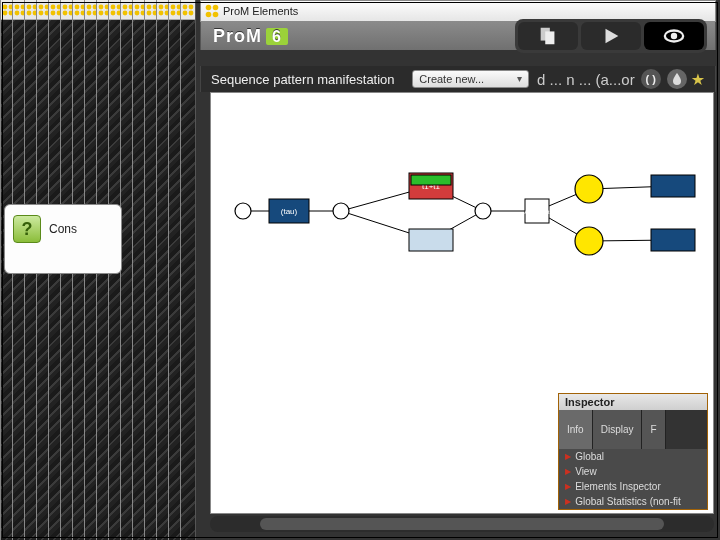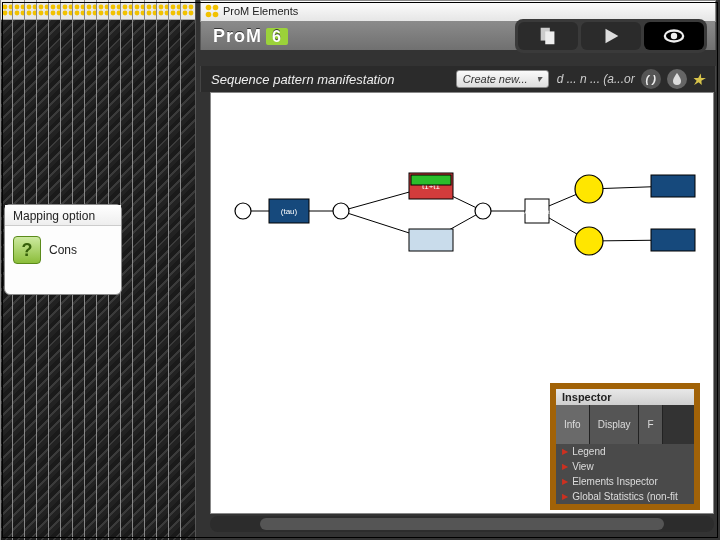--- a/index.html
+++ b/index.html
@@ -25,43 +25,43 @@
     display:flex; align-items:center;
   }
   .logo { margin-left:12px; font-size:18px; font-weight:bold; color:#fff; letter-spacing:1px; text-shadow:0 -1px 0 #333;}
   .logo .six { background:#9bd23a; color:#fff; padding:0 6px; border-radius:2px; margin-left:4px; font-size:16px;}
   .tabgroup { margin-left:auto; margin-right:8px; display:flex; height:34px; background:#3a3a3a; border-radius:8px; padding:3px; gap:3px;}
   .tab { width:60px; display:flex; align-items:center; justify-content:center; border-radius:6px; background:#2b2b2b; cursor:pointer;}
   .tab.active { background:#000; }
   .tab svg { width:22px; height:22px; fill:#ddd;}
   
   
-  .subtitle { position:absolute; top:66px; left:200px; right:4px; height:26px; background:#2b2b2b; color:#eee; font-size:13px; display:flex; align-items:center; padding:0 10px; border-left:1px solid #444; border-right:1px solid #444;font-style:italic;}
-  .subtitle .createbox { margin-left:auto; background:linear-gradient(#fafafa,#ddd); color:#333; font-size:11px; border:1px solid #888; border-radius:3px; padding:2px 20px 2px 6px; position:relative;}
+  .subtitle { position:absolute; top:66px; left:200px; right:4px; height:26px; background:#2b2b2b; color:#eee; font-size:13px; display:flex; align-items:center; padding:0 10px; border-left:1px solid #444; border-right:1px solid #444;}
+  .subtitle .createbox { margin-left:auto; background:linear-gradient(#fafafa,#ddd); color:#333; font-size:11px; border:1px solid #888; border-radius:3px; padding:2px 44px 2px 6px; position:relative;}
   .subtitle .createbox::after{content:"▾"; position:absolute; right:6px; top:2px; color:#555; font-size:10px;}
-  .subtitle .trail { margin-left:8px; color:#ccc; font-size:12px;}
+  .subtitle .trail { margin-left:8px; color:#ccc; font-size:15px;}
   .roundbtn { width:20px;height:20px;border-radius:50%;background:#555;margin-left:6px;display:flex;align-items:center;justify-content:center;color:#eee;font-size:11px;font-weight:bold;}
   .star{ color:#d8c44a; font-size:16px; margin-left:4px;}
   
   
   .canvas { position:absolute; top:92px; left:210px; right:6px; bottom:26px; background:#fff; border:1px solid #888; overflow:hidden;}
   .canvas svg { position:absolute; top:0; left:0; }
   
   .node-rect { stroke:#000; stroke-width:1;}
   .node-label { font-size:8px; fill:#fff;}
   .circ { fill:#fff; stroke:#000; stroke-width:1.2;}
   .ycirc { fill:#ffe600; stroke:#000; stroke-width:1.2;}
   .arrow { stroke:#000; stroke-width:1; fill:none; marker-end:url(#ah);}
   
   
   .hscroll { position:absolute; left:210px; right:6px; bottom:8px; height:16px; background:#2c2c2c; border-radius:8px; }
   .hscroll .thumb { position:absolute; left:50px; right:50px; top:2px; bottom:2px; background:#555; border-radius:6px;}
   
   
-  .inspector { position:absolute; right:20px; bottom:30px; width:150px; background:#4a4a4a; border:6px solid #a16207; font-size:10px; color:#ddd;}
+  .inspector { position:absolute; right:12px; bottom:30px; width:150px; background:#4a4a4a; border:1px solid #a16207; font-size:10px; color:#ddd;}
   .inspector .ihdr { background:linear-gradient(#e8e8e8,#cfcfcf); color:#222; font-weight:bold; padding:2px 6px; font-size:11px;}
   .inspector .itabs { display:flex; background:#333;}
   .inspector .itab { padding:14px 8px; background:#555; border-right:1px solid #222; color:#ddd; cursor:pointer; font-size:10px;}
   .inspector .itab.active{ background:#6a6a6a;}
   .inspector .row { padding:2px 6px; display:flex; align-items:center; gap:4px;}
   .inspector .row .tri{ color:#cc3020; font-size:8px;}
   
   
   .dialog { position:absolute; left:4px; top:204px; width:118px; background:#fdfdfd; border:1px solid #8a8a8a; border-radius:6px; box-shadow:none; font-size:12px; color:#222;}
   .dialog .dhdr { padding:4px 8px 2px; font-size:12px; border-bottom:1px solid #ccc; background:linear-gradient(#fff,#eee);}
@@ -332,38 +332,37 @@
 <div class="inspector">
   <div class="ihdr">Inspector</div>
   <div class="itabs" id="insp-tabs">
       <div class="itab active">Info</div>
       <div class="itab">Display</div>
       <div class="itab">F</div>
     </div>
   <div id="insp-rows">
       <div class="row">
         <span class="tri">▶</span>
-        <span>Legend</span>
+        <span>Global</span>
       </div>
       <div class="row">
         <span class="tri">▶</span>
         <span>View</span>
       </div>
       <div class="row">
         <span class="tri">▶</span>
         <span>Elements Inspector</span>
       </div>
       <div class="row">
         <span class="tri">▶</span>
         <span>Global Statistics (non-fit</span>
       </div>
     </div>
 </div>
 
 <div class="dialog">
-  <div class="dhdr">Mapping option</div>
   <div class="dbody">
     <div class="qmark">?</div>
     <span>Cons</span>
   </div>
 </div>
 
 <div class="frame"></div>
 
 </body></html>

